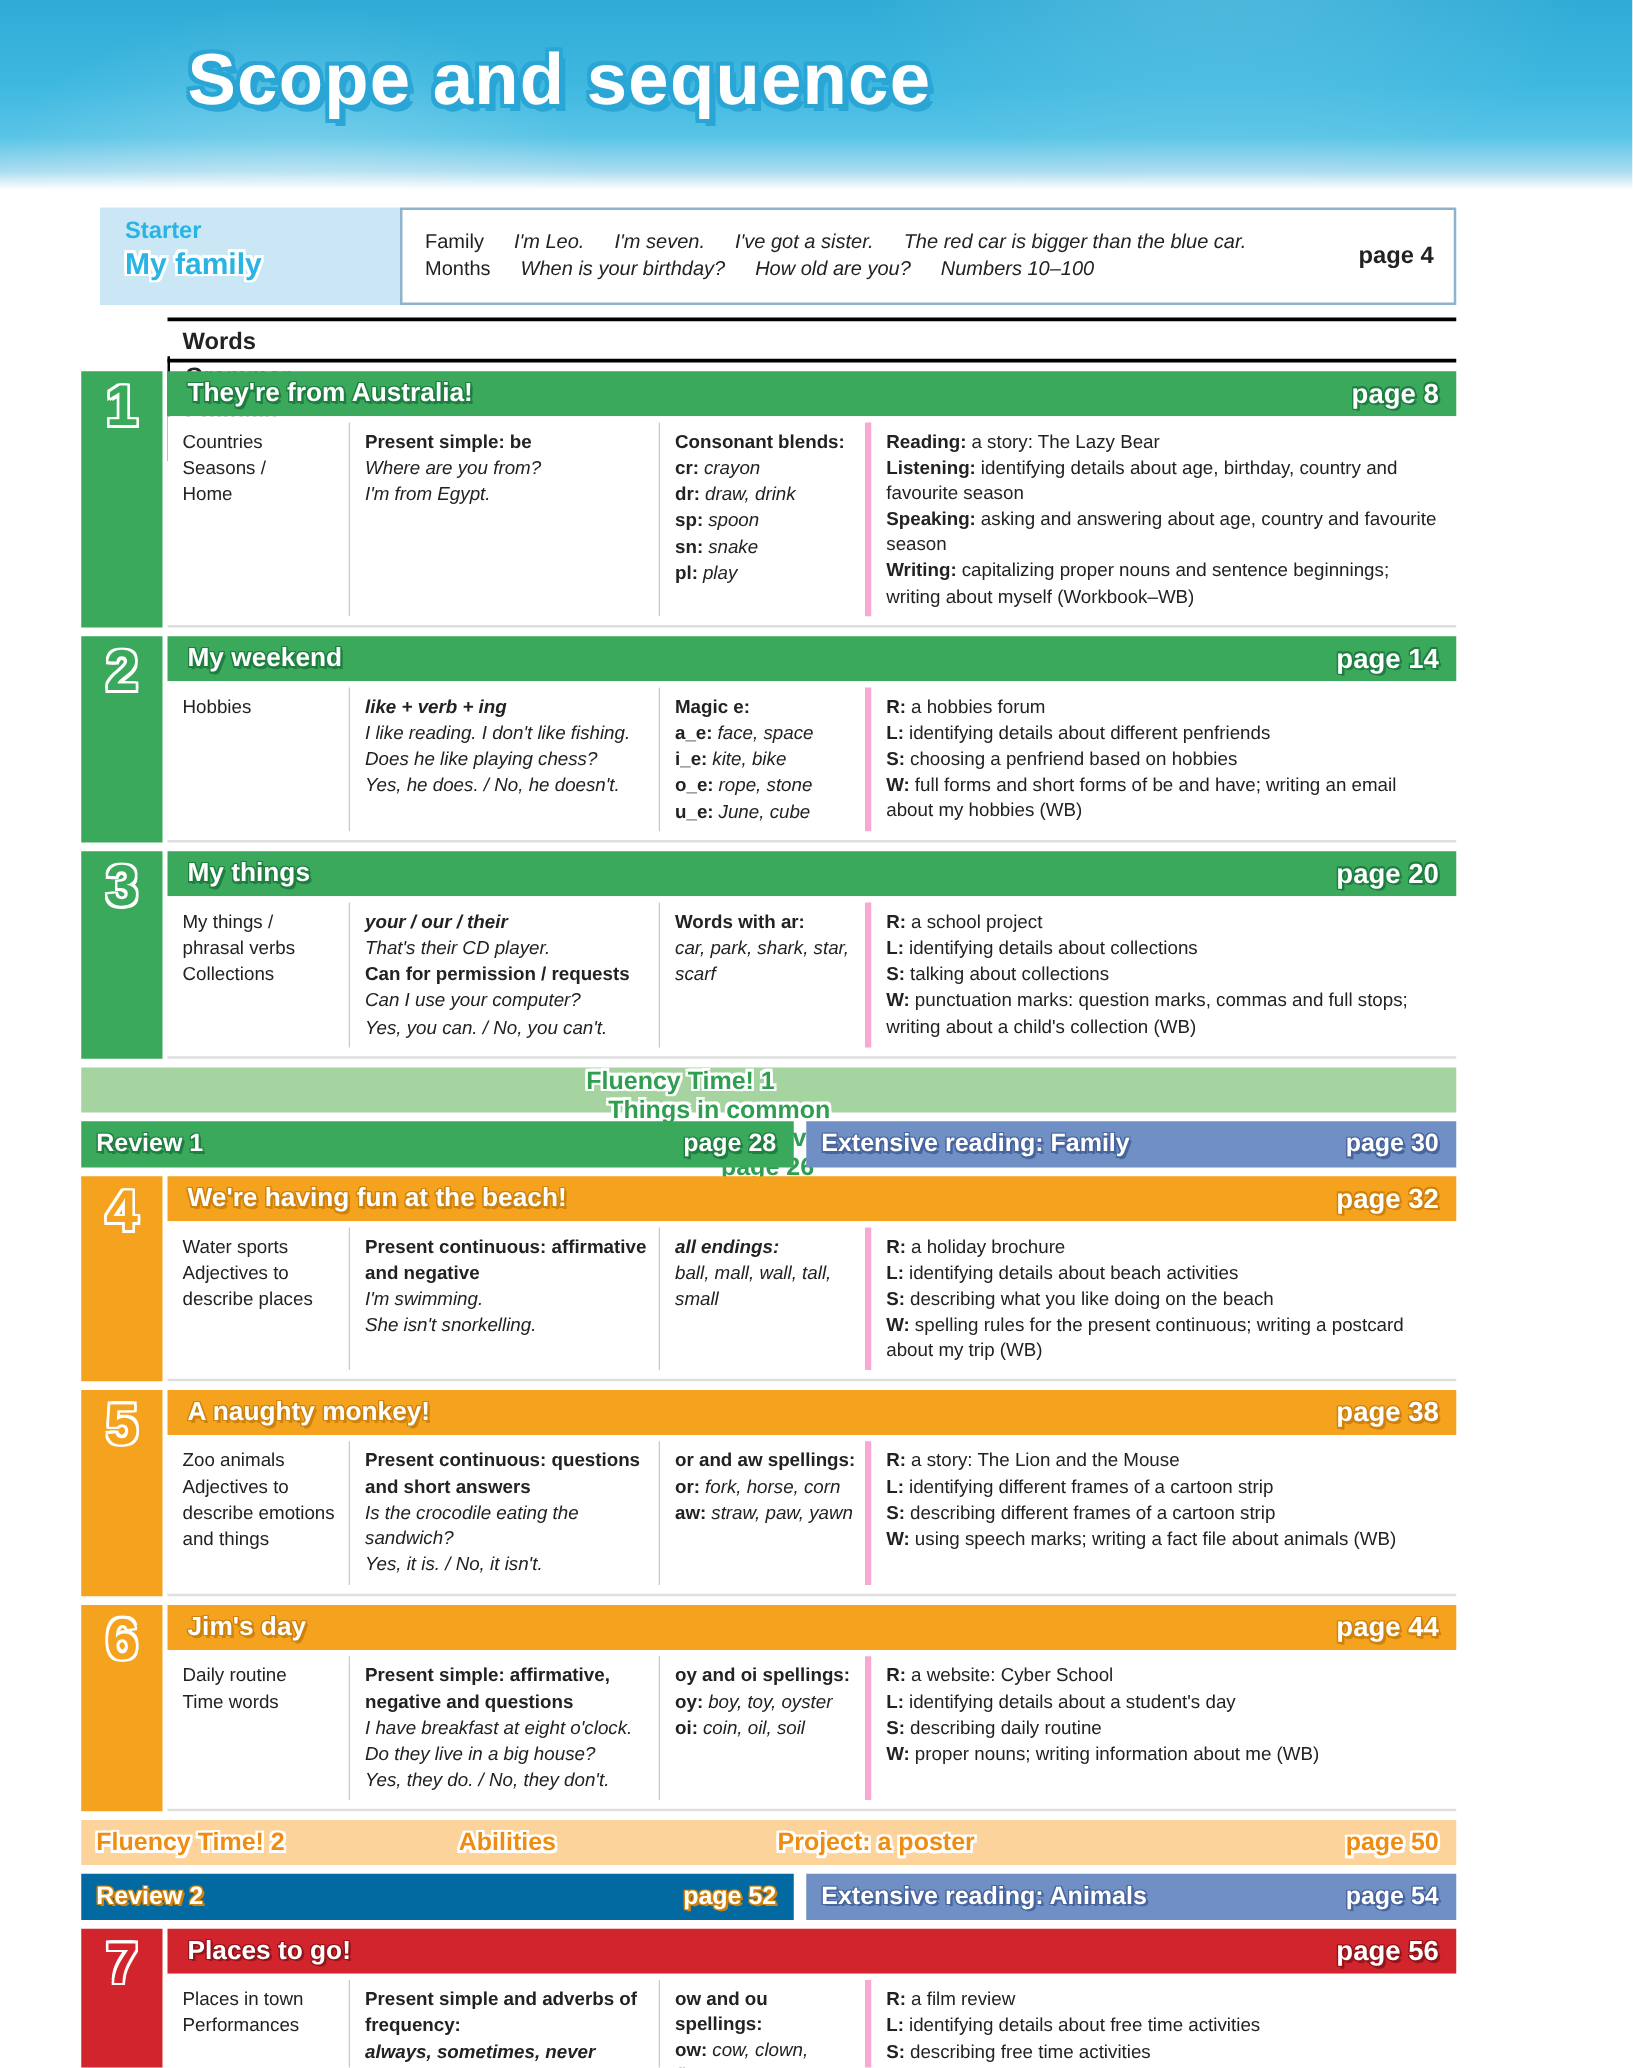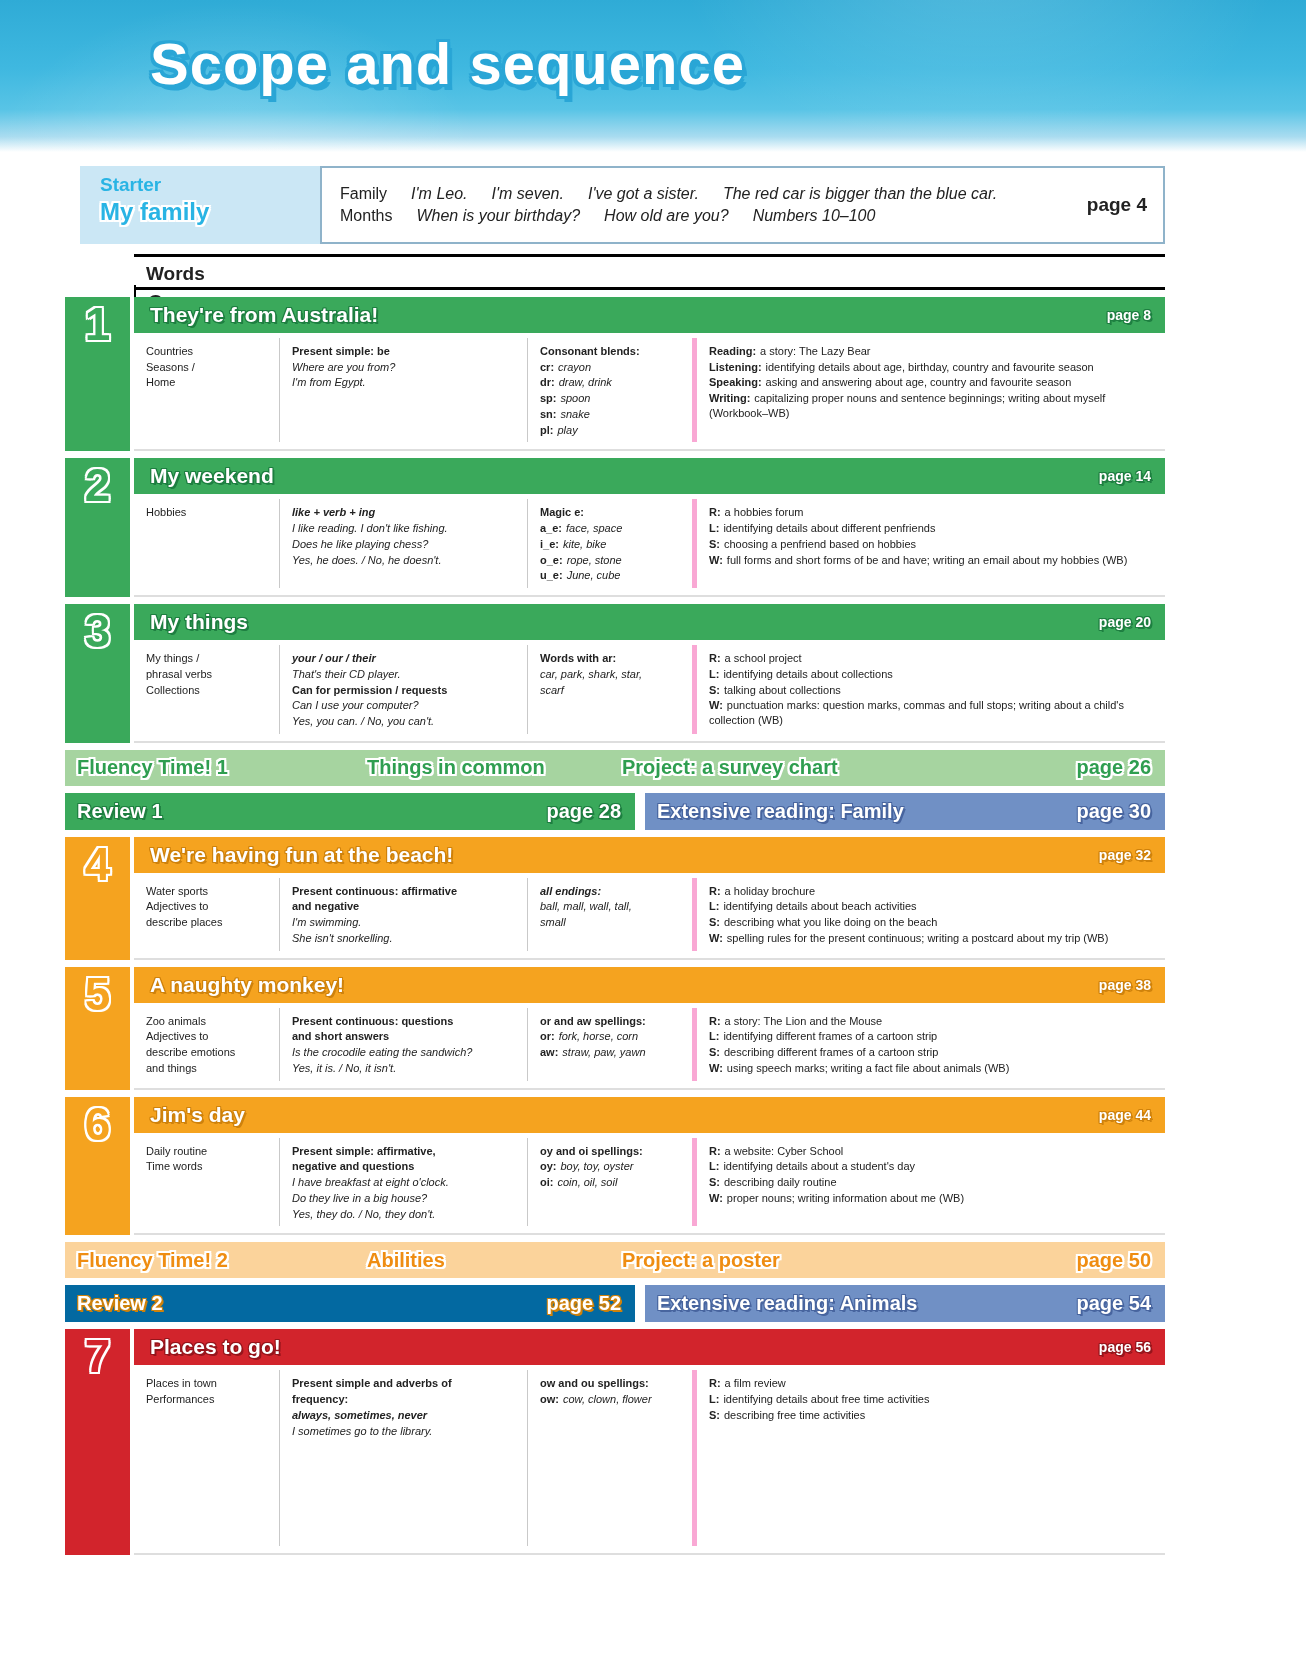--- a/index.html
+++ b/index.html
@@ -66,23 +66,23 @@
     width:65px; text-align:center; padding-top:2px;
     font-size:46px; font-weight:bold; line-height:1.1;
     text-shadow:-2px -2px 0 #fff,2px -2px 0 #fff,-2px 2px 0 #fff,2px 2px 0 #fff,-2px 0 0 #fff,2px 0 0 #fff,0 -2px 0 #fff,0 2px 0 #fff;
   }
   .ubody { flex:1; margin-left:4px; display:flex; flex-direction:column; }
   .ubar {
     height:36px; display:flex; align-items:center; justify-content:space-between;
     padding:0 14px 0 16px;
   }
   .utitle { font-size:21px; font-weight:bold; color:#fff; }
-  .upage  { font-size:14px; font-weight:bold; color:#fff; }
+  .upage  { font-size:22px; font-weight:bold; color:#fff; }
   .urow { display:flex; flex:1; background:#fff; border-bottom:2px solid #dedede; padding:5px 0 7px 0; }
-  .cell { padding:6px 8px 4px 12px; font-size:11px; line-height:1.34; }
+  .cell { padding:6px 8px 4px 12px; font-size:15px; line-height:1.34; }
   .c-words { width:145px; }
   .c-gram  { width:248px; border-left:1px solid #c9c9c9; }
   .c-phon  { width:165px; border-left:1px solid #c9c9c9; padding-right:2px; }
   .c-skill { flex:1; border-left:5px solid #f9a8d4; }
   .ln { margin:0 0 1px 0; }
   .b { font-weight:bold; }
   .i { font-style:italic; }
   .lab { font-weight:bold; margin-right:4px; }
   .it { font-style:italic; }
 
@@ -92,21 +92,21 @@
   .green  .utitle, .green .upage { text-shadow:-1px -1px 0 #1e7f41,1px -1px 0 #1e7f41,-1px 1px 0 #1e7f41,1px 1px 0 #1e7f41,-1px 0 0 #1e7f41,1px 0 0 #1e7f41,0 -1px 0 #1e7f41,0 1px 0 #1e7f41,2px 2px 0 #1e7f41; }
   .orange .unum, .orange .ubar { background:#f5a31f; }
   .orange .unum { color:#f5a31f; }
   .orange .utitle, .orange .upage { text-shadow:-1px -1px 0 #cf820c,1px -1px 0 #cf820c,-1px 1px 0 #cf820c,1px 1px 0 #cf820c,-1px 0 0 #cf820c,1px 0 0 #cf820c,0 -1px 0 #cf820c,0 1px 0 #cf820c,2px 2px 0 #cf820c; }
   .red    .unum, .red    .ubar { background:#d2242c; }
   .red    .unum { color:#d2242c; }
   .red    .utitle, .red .upage { text-shadow:-1px -1px 0 #96151c,1px -1px 0 #96151c,-1px 1px 0 #96151c,1px 1px 0 #96151c,-1px 0 0 #96151c,1px 0 0 #96151c,0 -1px 0 #96151c,0 1px 0 #96151c,2px 2px 0 #96151c; }
 
   
   .band { margin-top:7px; height:36px; display:flex; align-items:center; padding:0 14px 0 12px; }
-  .band-lgreen  { background:#a6d4a0; }
+  .band-lgreen  { background:#a6d4a0;flex-direction:column; }
   .band-lorange { background:#fbd39b; }
   .bub { font-size:20px; font-weight:bold;
     text-shadow:-2px -2px 0 #fff,2px -2px 0 #fff,-2px 2px 0 #fff,2px 2px 0 #fff,-2px 0 0 #fff,2px 0 0 #fff,0 -2px 0 #fff,0 2px 0 #fff; }
   .bub-green  { color:#2f9e50; }
   .bub-orange { color:#ef8d12; }
   .f-label { width:290px; }
   .f-topic { width:255px; }
   .f-project { flex:1; }
   .f-page { text-align:right; }
 

